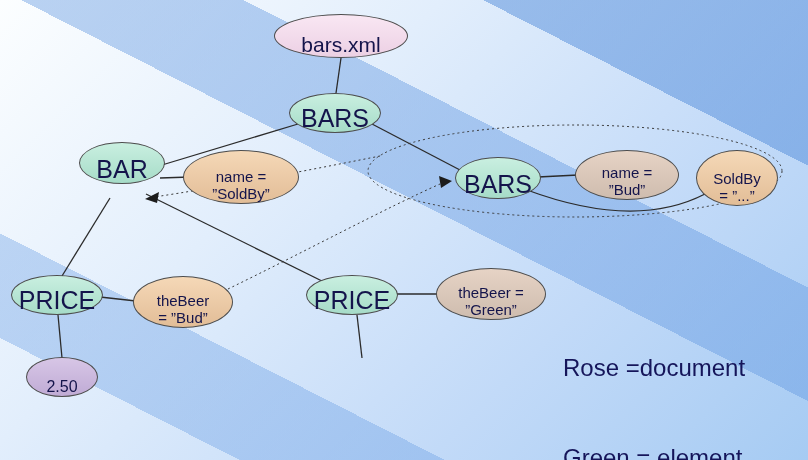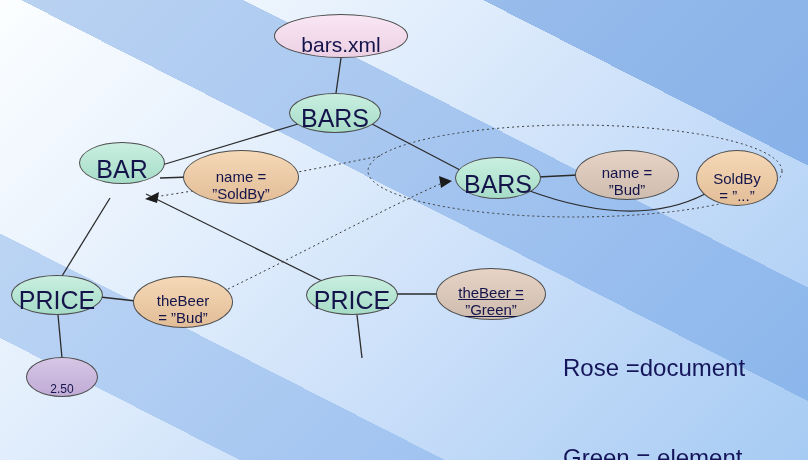--- a/index.html
+++ b/index.html
@@ -25,21 +25,21 @@
   .edges { position:absolute; left:0; top:0; width:808px; height:460px; }
   .node {
     position:absolute; border:1.2px solid #4d4d4d; border-radius:50%;
     display:flex; flex-direction:column; align-items:center; justify-content:flex-end;
     text-align:center; color:#14144b; line-height:1.12; box-sizing:border-box;
   }
   .doc        { background:linear-gradient(180deg,#f9e7f3,#ecd0e4); font-size:21px; }
   .elem       { background:linear-gradient(180deg,#c9efe0,#a6dcc8); font-size:25px; }
   .attr-peach { background:linear-gradient(180deg,#f5d8b7,#e2bd97); font-size:15px; }
   .attr-tan   { background:linear-gradient(180deg,#e6d3c5,#cebcae); font-size:15px; }
-  .prim       { background:linear-gradient(180deg,#d7c6e6,#c0abd5); font-size:12px; }
+  .prim       { background:linear-gradient(180deg,#d7c6e6,#c0abd5); font-size:16px; }
   .legend {
     position:absolute; left:563px; top:293px; color:#15155a;
     font-size:24px; line-height:30px; white-space:pre;
   }
   .legend span { display:block; }
 </style>
 </head>
 <body>
 
 <div class="stage">
@@ -95,21 +95,21 @@
     <span>”Bud”</span>
   </div>
   <div class="node attr-peach" style="left:696px; top:150px; width:82px; height:56px;">
     <span>SoldBy</span>
     <span>= ”...”</span>
   </div>
   <div class="node attr-peach" style="left:133px; top:276px; width:100px; height:52px;">
     <span>theBeer</span>
     <span>= ”Bud”</span>
   </div>
-  <div class="node attr-tan" style="left:436px; top:268px; width:110px; height:52px;text-decoration:underline;">
+  <div class="node attr-tan" style="left:436px; top:268px; width:110px; height:52px;">
     <span>theBeer =</span>
     <span>”Green”</span>
   </div>
 
   <div class="node prim" style="left:26px; top:357px; width:72px; height:40px;">
     <span>2.50</span>
   </div>
 
   <div class="legend">
     <span>Rose =document</span>

